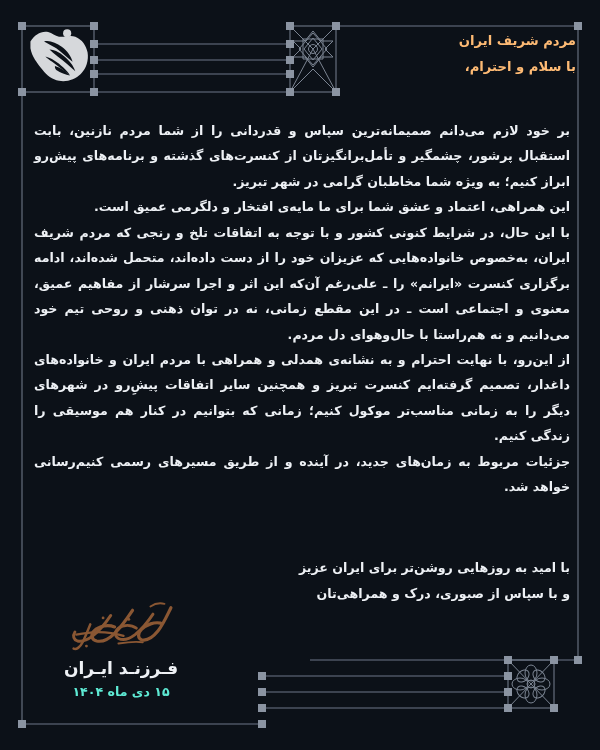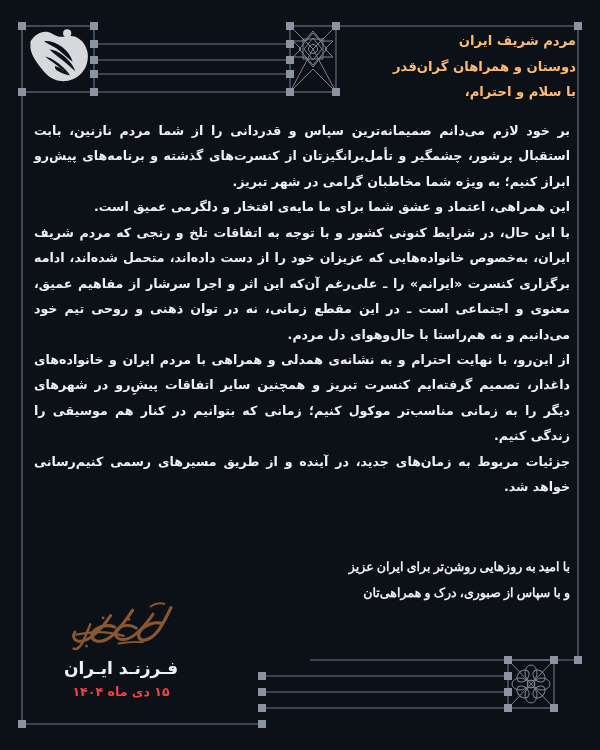--- a/index.html
+++ b/index.html
@@ -71,21 +71,21 @@
     position: absolute;
     right: 30px;
     top: 555px;
     width: 330px;
     color: #eef1f5;
     font-size: 12.6px;
     font-weight: bold;
     line-height: 2.05;
     text-align: right;
   }
-  .closing div { white-space: nowrap; font-family: Liberation Serif, serif; }
+  .closing div { white-space: nowrap; }
 
   
   .sign-wrap {
     position: absolute;
     left: 36px;
     top: 596px;
     width: 170px;
     text-align: center;
   }
   .sign-script {
@@ -95,21 +95,21 @@
     display: block;
   }
   .sign-role {
     color: #eef1f5;
     font-size: 17px;
     font-weight: bold;
     letter-spacing: 2.2px;
     margin-top: 4px;
   }
   .sign-date {
-    color: #ef4444;
+    color: #5eead4;
     font-size: 12.6px;
     font-weight: bold;
     margin-top: 6px;
     letter-spacing: 0.4px;
   }
 </style>
 </head>
 <body>
 
 <div id="poster">
@@ -198,21 +198,20 @@
       C18 66 10 56 8 44 Z"></path>
     <path fill="#0c1118" d="M28 34 C36 32 46 36 54 42 C62 48 68 56 70 64 C62 58 54 50 46 44 C40 40 33 37 28 34 Z"></path>
     <path fill="#0c1118" d="M36 46 C44 46 54 52 62 60 C68 66 72 72 74 78 C66 70 56 62 48 56 C43 52 39 49 36 46 Z"></path>
     <path fill="#0c1118" d="M30 56 C38 58 48 64 56 72 C60 76 64 80 66 84 C58 78 48 70 40 64 C36 61 32 58 30 56 Z"></path>
     <path fill="#0c1118" d="M44 70 C52 72 60 78 66 84 C60 83 52 80 46 76 C44 74 44 72 44 70 Z"></path>
     <circle fill="#d6d8db" cx="62" cy="22" r="6"></circle>
   </svg>
 
   <div class="salutation">
     <div>مردم شریف ایران</div>
-    <div>دوستان و همراهان گران‌قدر</div>
     <div>با سلام و احترام،</div>
   </div>
 
   <div class="body-text">
     <p>بر خود لازم می‌دانم صمیمانه‌ترین سپاس و قدردانی را از شما مردم نازنین، بابت استقبال پرشور، چشمگیر و تأمل‌برانگیزتان از کنسرت‌های گذشته و برنامه‌های پیش‌رو ابراز کنیم؛ به ویژه شما مخاطبان گرامی در شهر تبریز.</p>
     <p>این همراهی، اعتماد و عشق شما برای ما مایه‌ی افتخار و دلگرمی عمیق است.</p>
     <p>با این حال، در شرایط کنونی کشور و با توجه به اتفاقات تلخ و رنجی که مردم شریف ایران، به‌خصوص خانواده‌هایی که عزیزان خود را از دست داده‌اند، متحمل شده‌اند، ادامه برگزاری کنسرت «ایرانم» را ـ علی‌رغم آن‌که این اثر و اجرا سرشار از مفاهیم عمیق، معنوی و اجتماعی است ـ در این مقطع زمانی، نه در توان ذهنی و روحی تیم خود می‌دانیم و نه هم‌راستا با حال‌وهوای دل مردم.</p>
     <p>از این‌رو، با نهایت احترام و به نشانه‌ی همدلی و همراهی با مردم ایران و خانواده‌های داغدار، تصمیم گرفته‌ایم کنسرت تبریز و همچنین سایر اتفاقات پیشِ‌رو در شهرهای دیگر را به زمانی مناسب‌تر موکول کنیم؛ زمانی که بتوانیم در کنار هم موسیقی را زندگی کنیم.</p>
     <p>جزئیات مربوط به زمان‌های جدید، در آینده و از طریق مسیرهای رسمی کنیم‌رسانی خواهد شد.</p>
   </div>

